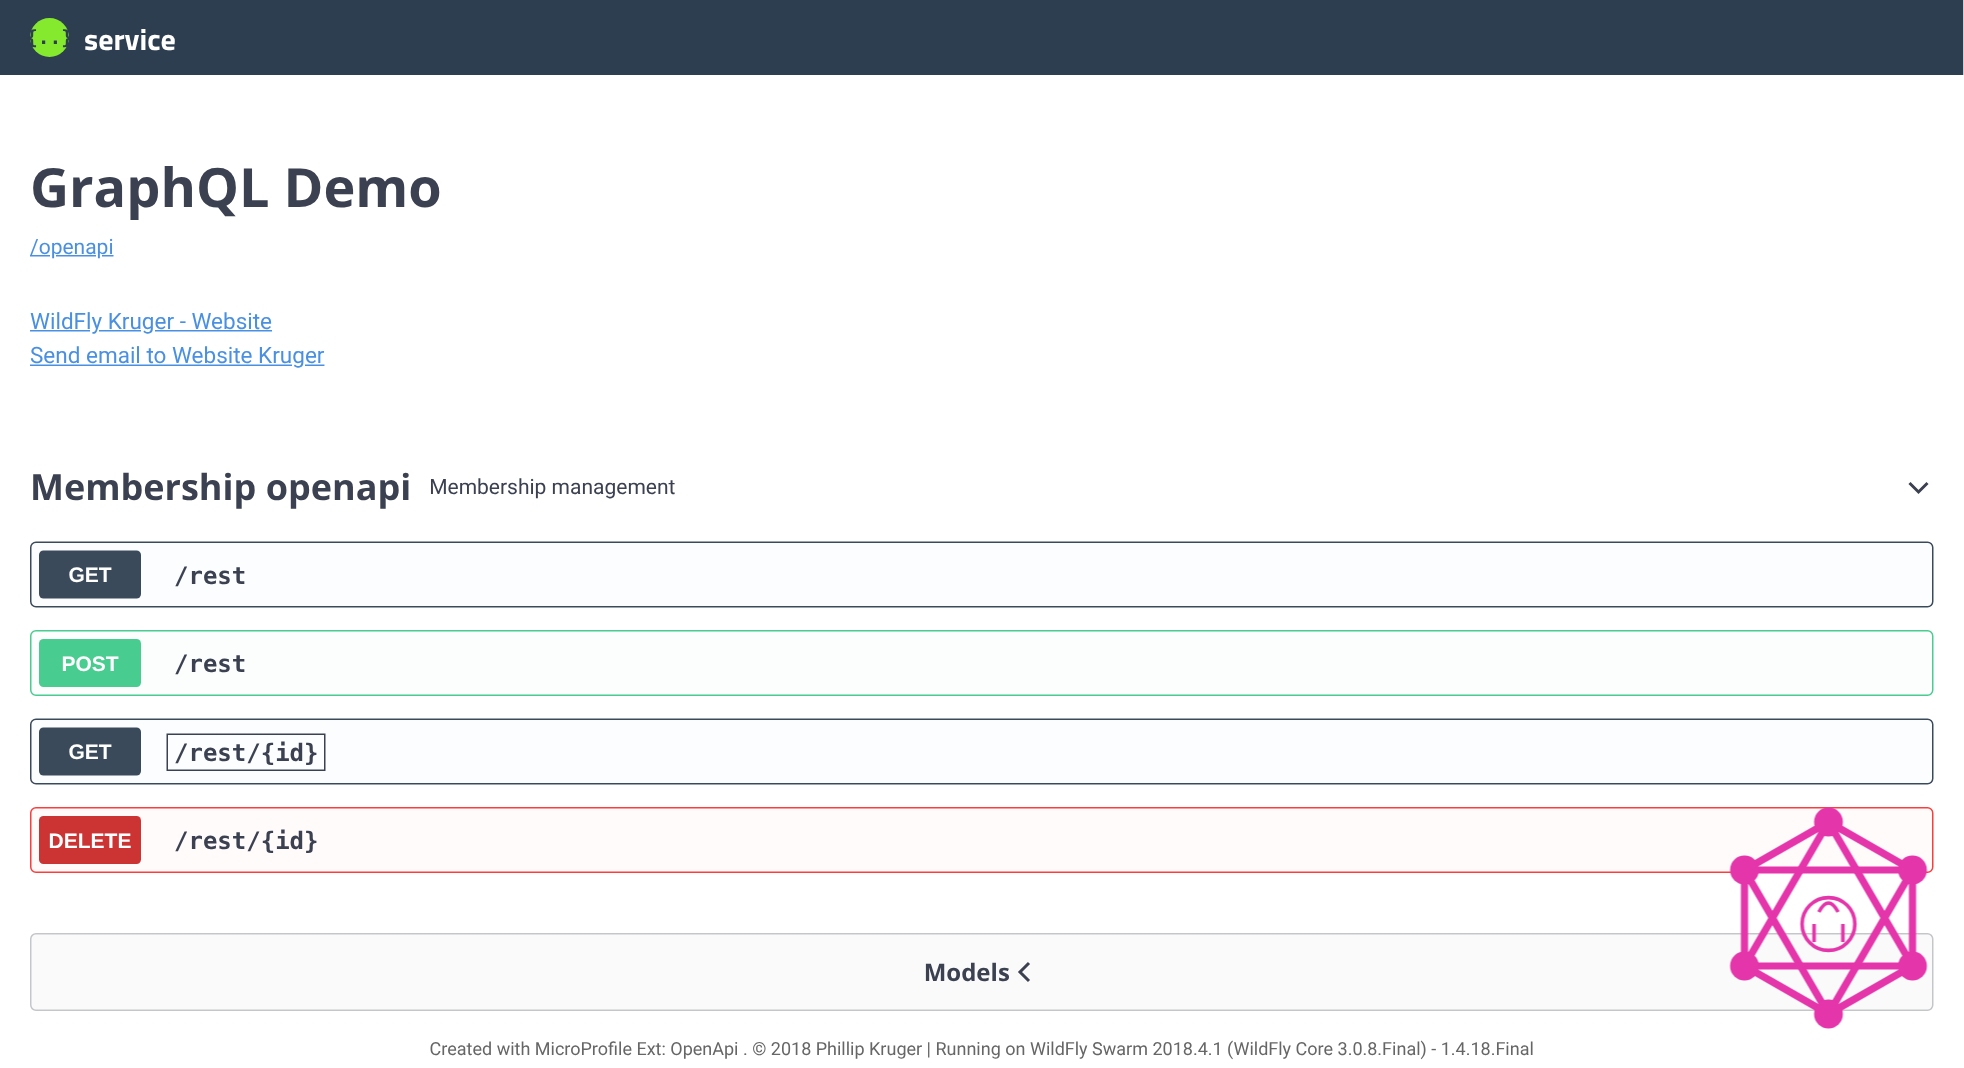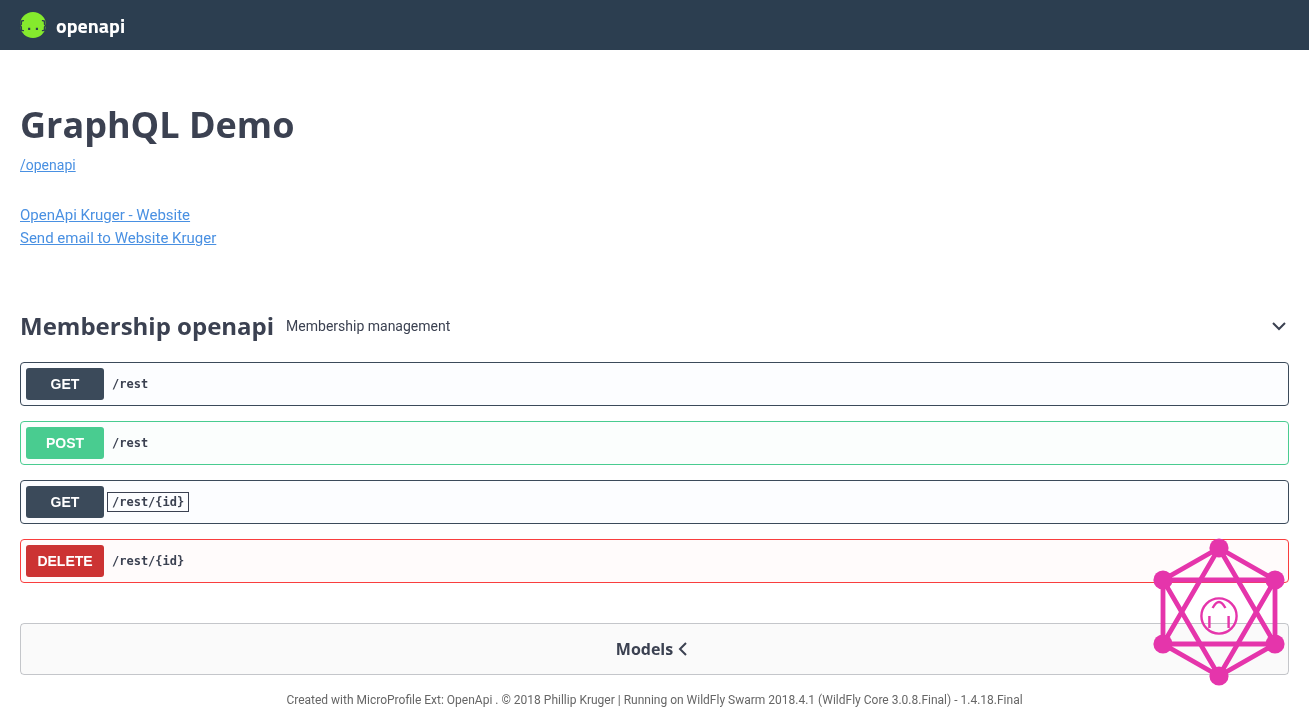--- a/index.html
+++ b/index.html
@@ -138,44 +138,44 @@
     }
     .opblock-post {
       background: rgba(73, 204, 144, 0.02);
       border-color: #49cc90;
     }
     .opblock-delete {
       background: rgba(249, 62, 62, 0.02);
       border-color: #f93e3e;
     }
     .method-badge {
-      width: 78px;
+      width: 68px;
       text-align: center;
       padding: 8px 0;
       border-radius: 3px;
       color: #fff;
       font-size: 14px;
       font-weight: 700;
       font-family: -apple-system, sans-serif;
     }
     .method-get {
       background: #3b4a5a;
     }
     .method-post {
       background: #49cc90;
     }
     .method-delete {
       background: #cc3333;
     }
     .op-path {
       font-family: monospace;
-      font-size: 12px;
+      font-size: 16px;
       font-weight: 600;
       color: #3b4151;
-      margin-left: 4px;
+      margin-left: 18px;
       padding: 2px 4px;
     }
     .op-path.outlined {
       outline: 1px solid #3b4151;
     }
     .models-section {
       margin-top: 40px;
       border: 1px solid rgba(59, 65, 81, 0.3);
       border-radius: 4px;
     }
@@ -208,32 +208,32 @@
       height: 160px;
       pointer-events: none;
     }
   </style>
 </head>
 <body>
 
 <div class="topbar">
   <div class="topbar-logo">
     <div class="logo-circle">{..}</div>
-    <span class="topbar-title">openapi</span>
+    <span class="topbar-title">service</span>
   </div>
 </div>
 
 <div class="container">
   <div class="info">
     <h2 class="info-title">
       <span>GraphQL Demo</span>
     </h2>
     <a href="#" class="info-link">/openapi</a>
     <div class="info-links">
-      <a href="#">OpenApi Kruger - Website</a>
+      <a href="#">WildFly Kruger - Website</a>
       <a href="#">Send email to Website Kruger</a>
     </div>
   </div>
 
   <div class="tag-section">
     <div class="tag-header">
       <span class="tag-name">Membership openapi</span>
       <span class="tag-desc">Membership management</span>
       <svg class="chevron" viewBox="0 0 20 20" fill="none" stroke="#3b4151" stroke-width="2">
         <polyline points="4 7 10 13 16 7"></polyline>

